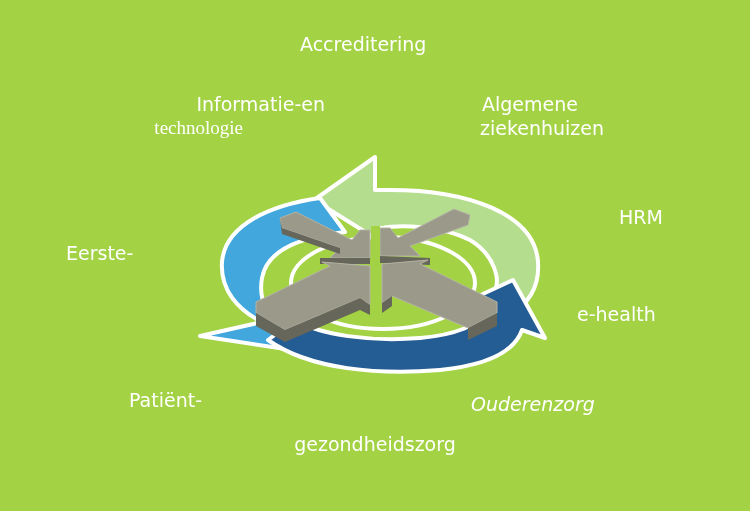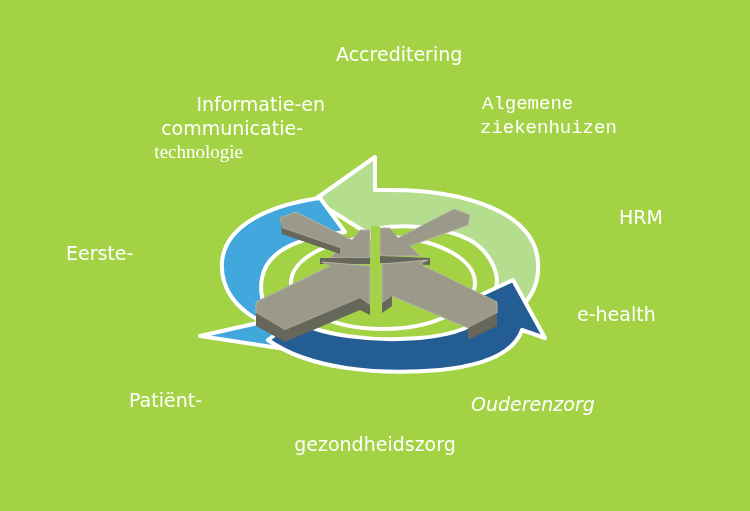--- a/index.html
+++ b/index.html
@@ -67,31 +67,30 @@
       <polygon points="360,298 370,305 370,315 360,310" fill="#66665a"></polygon>
 
       <polygon points="497,302 420,264 428,260 382,264 382,303 392,296 468,328 497,313" fill="#9b9a8a" stroke="#b4b3a4" stroke-width="1"></polygon>
       <polygon points="497,302 497,313 468,328 468,340 497,326" fill="#66665a"></polygon>
       <polygon points="392,296 392,306 382,313 382,303" fill="#66665a"></polygon>
 
       <rect x="371" y="226" width="9" height="90" fill="#a3d244"></rect>
     </g>
   </svg>
 
-  <div class="label c" style="left:300px; top:42px;margin-left:36px;">
+  <div class="label c" style="left:300px; top:32px;">
     <span>Accreditering</span>
   </div>
 
   <div class="label r" style="left:103px; top:92px; width:222px;">
     <span>Informatie-en</span>
-    <span style="padding-right:22px;">communicatie-</span>
     <span style="padding-right:82px;font-family:Liberation Serif, serif;">technologie</span>
   </div>
 
-  <div class="label l" style="left:480px; top:92px;font-family:Liberation Mono, monospace;">
+  <div class="label l" style="left:480px; top:92px;">
     <span style="padding-left:2px;">Algemene</span>
     <span>ziekenhuizen</span>
   </div>
 
   <div class="label" style="left:619px; top:205px;">
     <span>HRM</span>
   </div>
 
   <div class="label l" style="left:66px; top:241px;">
     <span>Eerste-</span>

